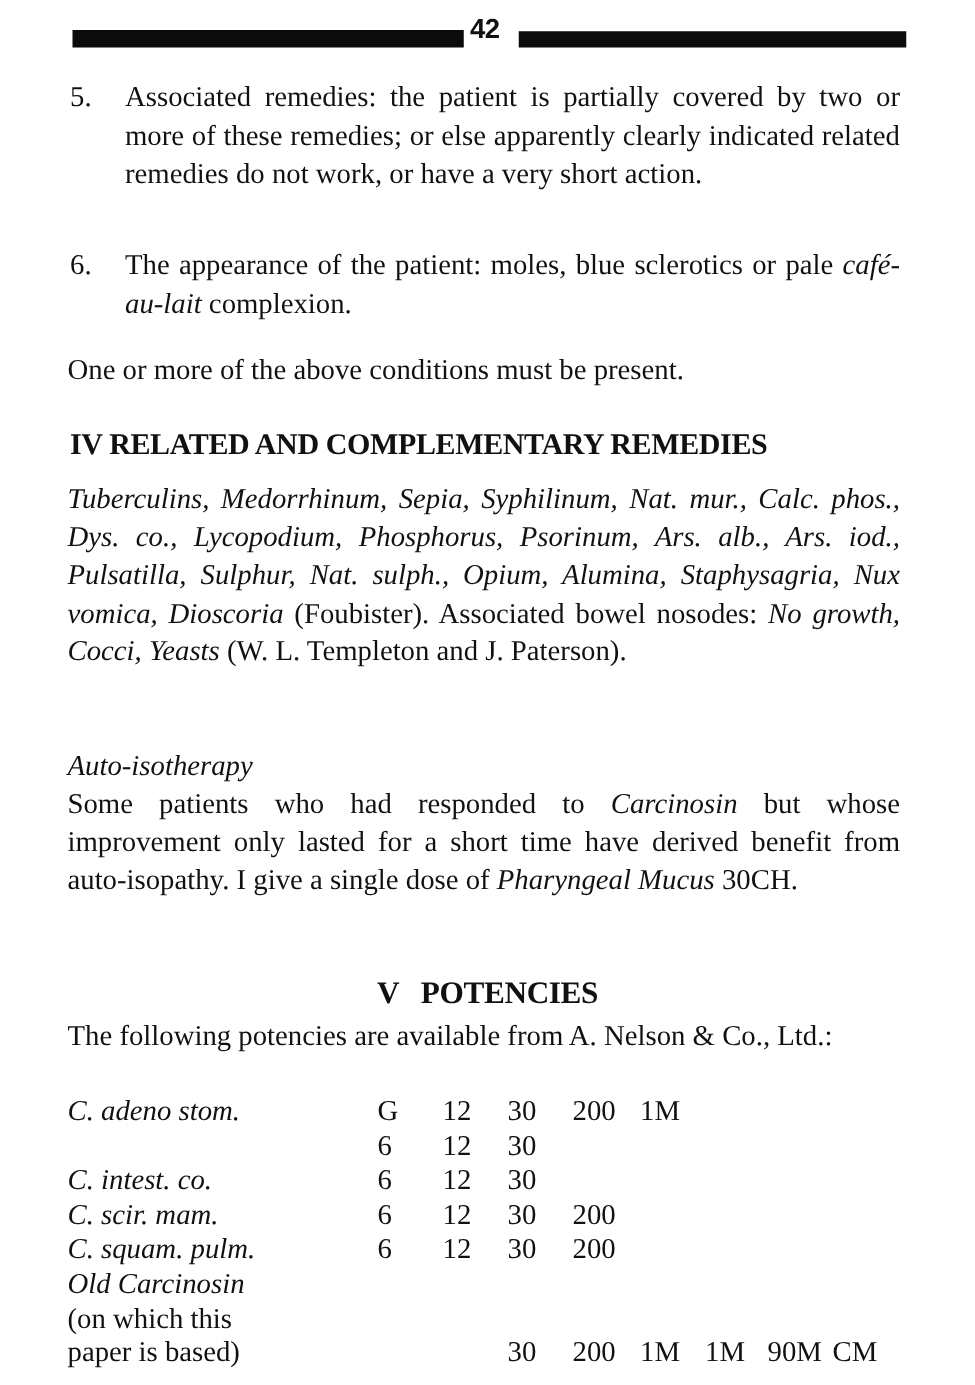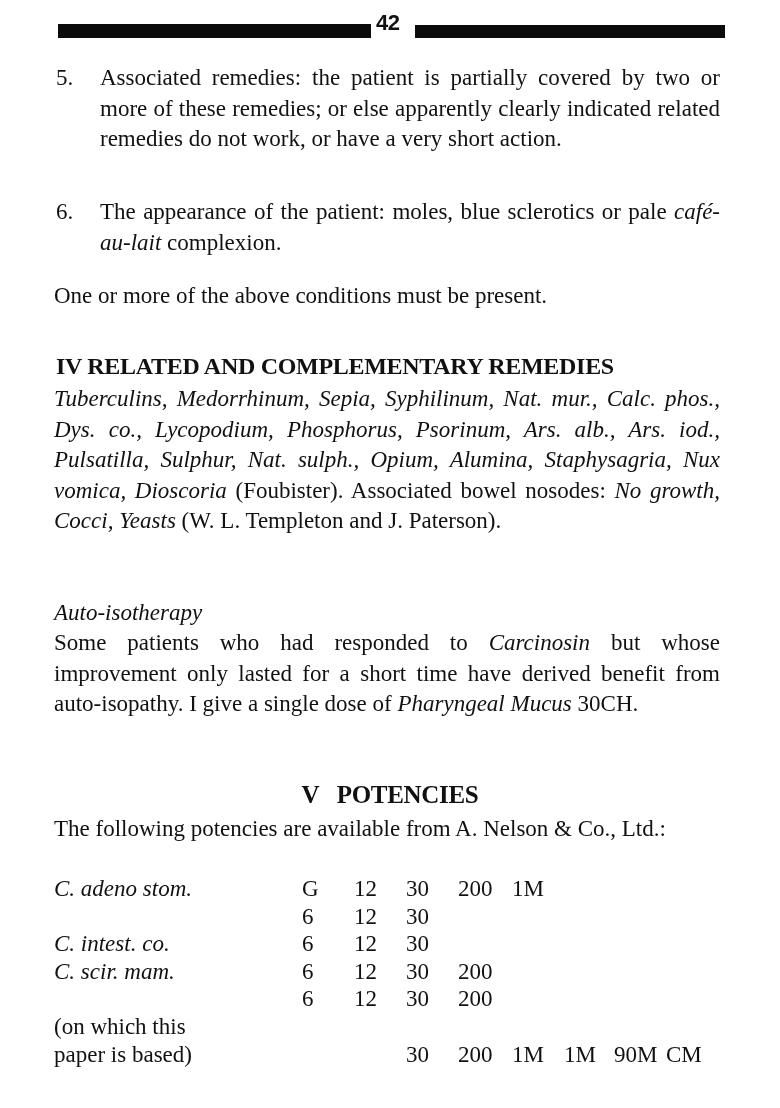--- a/index.html
+++ b/index.html
@@ -53,21 +53,21 @@
     <div class="txt">Associated remedies: the patient is partially covered by two or more of these remedies; or else apparently clearly indicated related remedies do not work, or have a very short action.</div>
   </div>
 
   <div class="list-item" style="top:197px;">
     <span class="num">6.</span>
     <div class="txt"><span>The appearance of the patient: moles, blue sclerotics or pale </span><i>café-au-lait</i><span> complexion.</span></div>
   </div>
 
   <div class="p" style="top:281px;">One or more of the above conditions must be present.</div>
 
-  <div class="h" style="top:351px; left:56px;">IV RELATED AND COMPLEMENTARY REMEDIES</div>
+  <div class="h" style="top:341px; left:56px;">IV RELATED AND COMPLEMENTARY REMEDIES</div>
 
   <div class="p" style="top:384px;"><i>Tuberculins, Medorrhinum, Sepia, Syphilinum, Nat. mur., Calc. phos., Dys. co., Lycopodium, Phosphorus, Psorinum, Ars. alb., Ars. iod., Pulsatilla, Sulphur, Nat. sulph., Opium, Alumina, Staphysagria, Nux vomica, Dioscoria</i><span> (Foubister).</span><span> Associated bowel nosodes: </span><i>No growth, Cocci, Yeasts</i><span> (W. L. Templeton and J. Paterson).</span></div>
 
   <div class="p" style="top:598px;"><i>Auto-isotherapy</i></div>
 
   <div class="p" style="top:628px;"><span>Some patients who had responded to </span><i>Carcinosin</i><span> but whose improvement only lasted for a short time have derived benefit from auto-isopathy. I give a single dose of </span><i>Pharyngeal Mucus</i><span> 30CH.</span></div>
 
   <div class="h" style="top:780px; left:0; width:780px; text-align:center; white-space:pre; font-size:25px;">V   POTENCIES</div>
 
   <div class="p" style="top:814px;">The following potencies are available from A. Nelson &amp; Co., Ltd.:</div>
@@ -110,24 +110,36 @@
         <span class="cell" style="left: 248px;">6</span>
         <span class="cell" style="left: 300px;">12</span>
         <span class="cell" style="left: 352px;">30</span>
         <span class="cell" style="left: 404px;">200</span>
         <span class="cell" style="left: 458px;"></span>
         <span class="cell" style="left: 510px;"></span>
         <span class="cell" style="left: 560px;"></span>
         <span class="cell" style="left: 612px;"></span>
       </div>
       <div class="row">
+        <span class="name">C. squam. pulm.</span>
         <span class="cell" style="left: 248px;">6</span>
         <span class="cell" style="left: 300px;">12</span>
         <span class="cell" style="left: 352px;">30</span>
         <span class="cell" style="left: 404px;">200</span>
+        <span class="cell" style="left: 458px;"></span>
+        <span class="cell" style="left: 510px;"></span>
+        <span class="cell" style="left: 560px;"></span>
+        <span class="cell" style="left: 612px;"></span>
+      </div>
+      <div class="row">
+        <span class="name">Old Carcinosin</span>
+        <span class="cell" style="left: 248px;"></span>
+        <span class="cell" style="left: 300px;"></span>
+        <span class="cell" style="left: 352px;"></span>
+        <span class="cell" style="left: 404px;"></span>
         <span class="cell" style="left: 458px;"></span>
         <span class="cell" style="left: 510px;"></span>
         <span class="cell" style="left: 560px;"></span>
         <span class="cell" style="left: 612px;"></span>
       </div>
       <div class="row">
         <span class="name plain">(on which this</span>
         <span class="cell" style="left: 248px;"></span>
         <span class="cell" style="left: 300px;"></span>
         <span class="cell" style="left: 352px;"></span>

